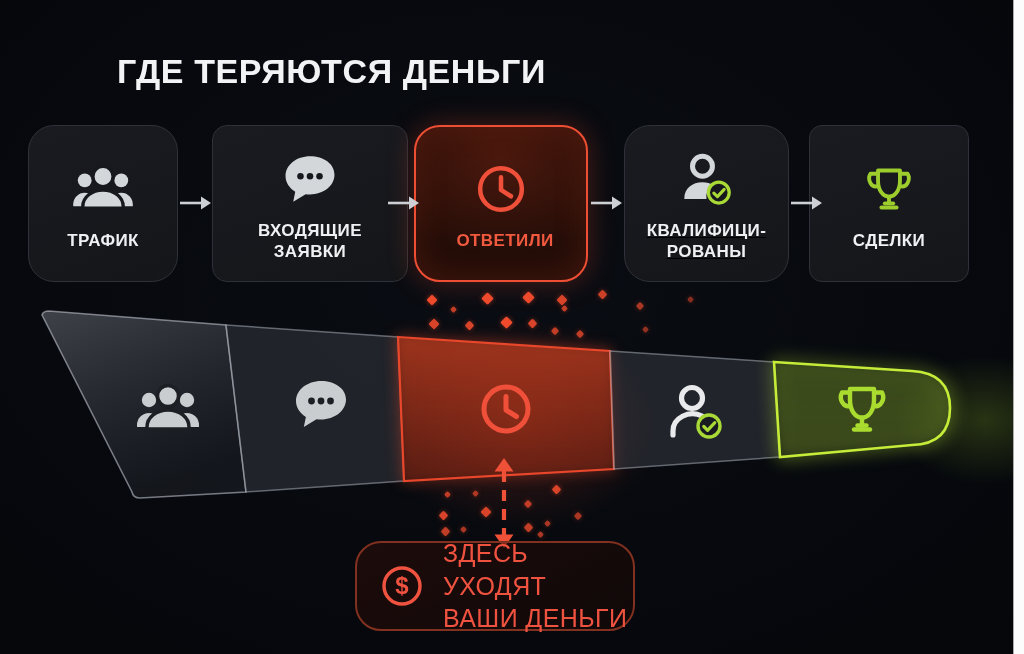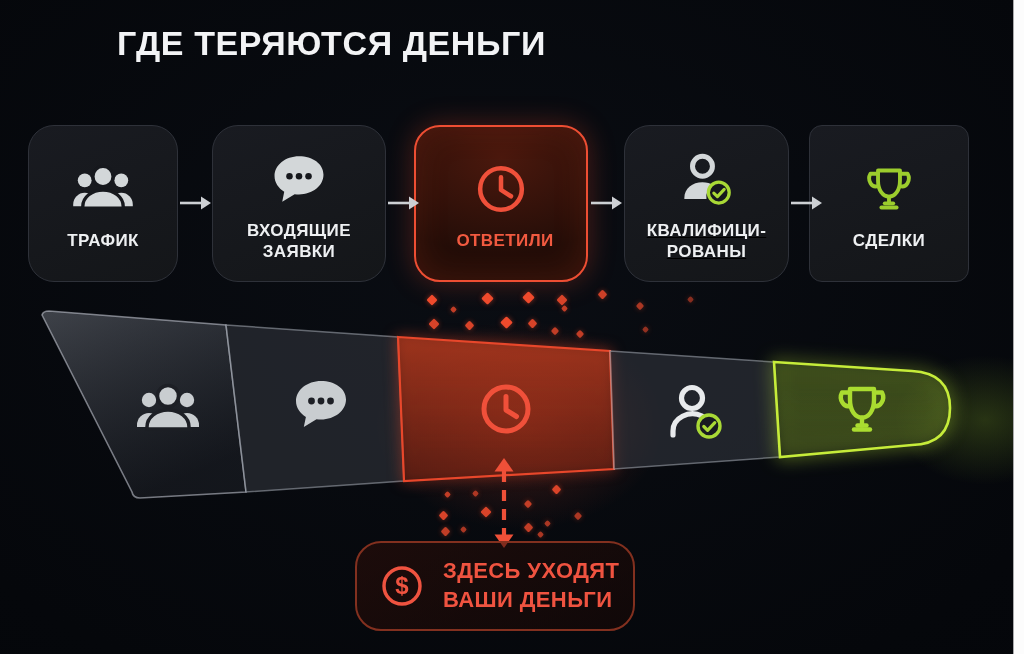--- a/index.html
+++ b/index.html
@@ -5,21 +5,21 @@
   html,body{margin:0;padding:0;}
   body{
     width:1024px;height:654px;position:relative;overflow:hidden;
     background:radial-gradient(1100px 760px at 48% 42%, #0a0d13 0%, #05070b 60%, #030509 100%);
     font-family:"Liberation Sans","DejaVu Sans",sans-serif;
     -webkit-font-smoothing:antialiased;
   }
   .abs{position:absolute;}
   
   .page-title{
-    left:117px;top:24px;
+    left:117px;top:52px;
     font-size:34px;font-weight:bold;color:#f2f3f5;letter-spacing:.6px;white-space:nowrap;
   }
   
   .glow{pointer-events:none;}
   .glow-red-mid{left:320px;top:280px;width:400px;height:290px;
     background:radial-gradient(closest-side, rgba(235,70,38,.26), rgba(235,70,38,0) 72%);}
   .glow-red-card{left:390px;top:110px;width:230px;height:210px;
     background:radial-gradient(closest-side, rgba(235,70,38,.16), rgba(235,70,38,0) 70%);}
   .glow-green{left:860px;top:330px;width:250px;height:180px;
     background:radial-gradient(closest-side, rgba(175,225,48,.20), rgba(175,225,48,0) 72%);}
@@ -30,21 +30,21 @@
     border:1.5px solid #2e3139;
     display:flex;flex-direction:column;align-items:center;justify-content:center;
     gap:11px;padding-top:4px;
   }
   .card .icn{height:60px;display:flex;align-items:center;justify-content:center;}
   .card .lbl{
     font-size:17px;font-weight:bold;color:#eef0f2;text-align:center;
     line-height:1.25;letter-spacing:.4px;white-space:pre-line;
   }
   .card-1{left:28px;width:150px;}
-  .card-2{left:212px;width:174px;}
+  .card-2{left:212px;width:196px;border-radius:15px;}
   .card-3{left:414px;width:174px;
     background:radial-gradient(120% 90% at 50% 20%, rgba(190,55,28,.30), rgba(70,20,10,.22) 70%),#190b07;
     border:2px solid #ee4e33;
     box-shadow:0 0 28px rgba(240,72,40,.30), inset 0 0 34px rgba(240,72,40,.16);
   }
   .card-3 .lbl{color:#f25a40;margin-left:8px;}
   .card-4{left:624px;width:165px;text-decoration:underline;}
   .card-5{left:809px;width:160px;border-radius:13px;}
   
   .flow-arrow{top:194px;width:34px;height:18px;}
@@ -55,21 +55,21 @@
   
   .loss-arrow{left:488px;top:458px;width:32px;height:90px;}
   
   .callout{
     left:355px;top:541px;width:280px;height:90px;box-sizing:border-box;
     border:2px solid #82301f;border-radius:26px;
     background:linear-gradient(150deg, rgba(46,14,8,.55), rgba(24,8,5,.55));
     display:flex;align-items:center;gap:17px;padding-left:21px;
   }
   .callout .txt{
-    font-size:22px;font-weight:bold;color:#ef5340;line-height:1.3;
+    font-size:25px;font-weight:normal;color:#ef5340;line-height:1.3;
     letter-spacing:.4px;white-space:pre-line;
   }
   
   .edge-strip{left:1013px;top:0;width:11px;height:654px;background:#fcfcfc;
     border-left:1px solid #a9a9ab;}
 </style>
 </head>
 <body>
 
 <div class="abs page-title">ГДЕ ТЕРЯЮТСЯ ДЕНЬГИ</div>

